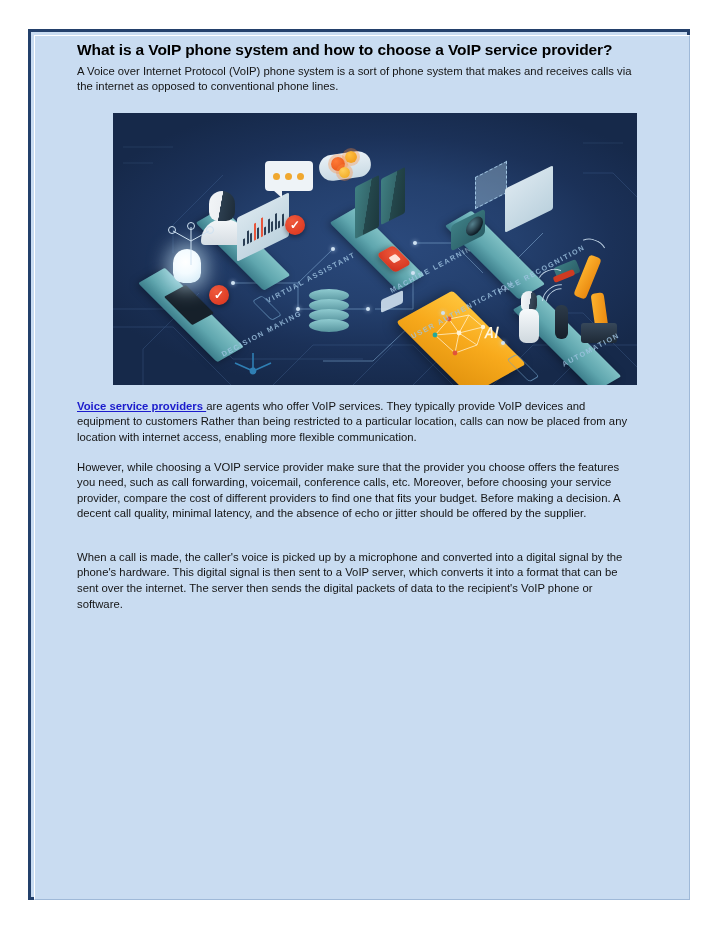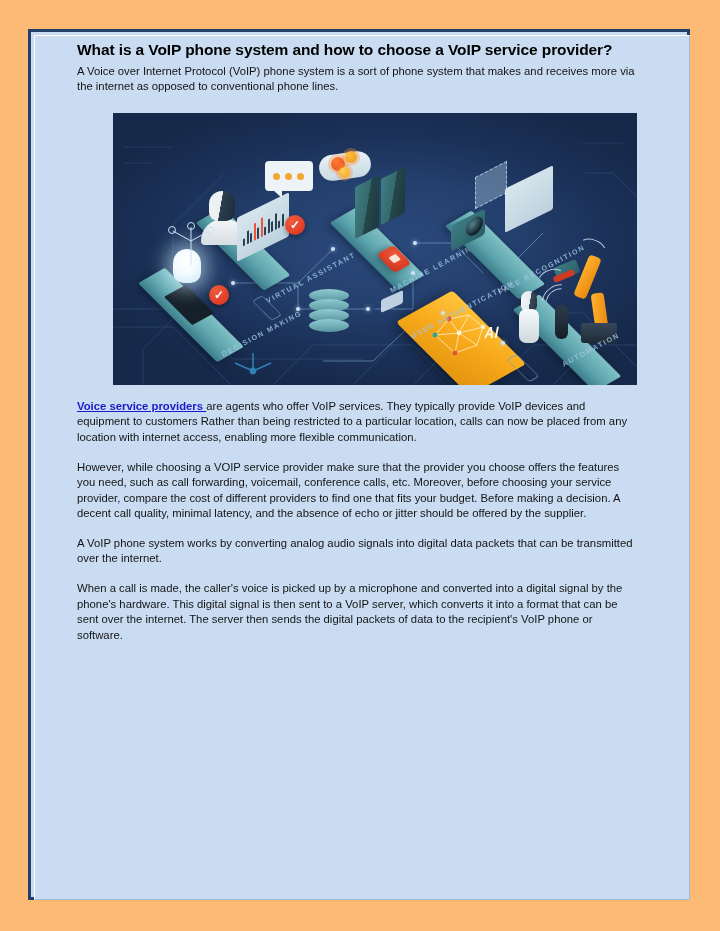--- a/index.html
+++ b/index.html
@@ -11,21 +11,21 @@
     height: 931px;
     background: #c7daf0;
     font-family: "Liberation Sans", sans-serif;
     overflow: hidden;
   }
 
   #page {
     position: relative;
     width: 720px;
     height: 931px;
-    background: #fdba74;
+    background: #ffffff;
   }
 
   
   #frame-outer {
     position: absolute;
     left: 28px;
     top: 29px;
     width: 662px;
     height: 871px;
     border: 3px solid #23406b;
@@ -328,21 +328,21 @@
 
 <div id="page">
 
   <div id="frame-outer"></div>
   <div id="frame-inner"></div>
 
   <div id="content">
 
     <h1 class="h1">What is a VoIP phone system and how to choose a VoIP service provider?</h1>
 
-    <p class="p">A Voice over Internet Protocol (VoIP) phone system is a sort of phone system that makes and receives more via the internet as opposed to conventional phone lines.</p>
+    <p class="p">A Voice over Internet Protocol (VoIP) phone system is a sort of phone system that makes and receives calls via the internet as opposed to conventional phone lines.</p>
 
     <div id="illustration">
 
       <svg class="traces" viewBox="0 0 524 272" preserveAspectRatio="none">
         <g stroke="#4a6d9e" stroke-width="0.7" fill="none" opacity="0.45">
           <path d="M0 196 L70 196 L120 246 L250 246"></path>
           <path d="M0 214 L60 214 L118 272"></path>
           <path d="M30 272 L30 236 L86 180"></path>
           <path d="M160 272 L200 232 L300 232 L340 272"></path>
           <path d="M380 272 L420 232 L524 232"></path>
@@ -491,21 +491,20 @@
 
     <p class="p"><a class="link" href="#">Voice service providers </a><span>are agents who offer VoIP services. They typically provide VoIP devices and equipment to customers Rather than being restricted to a particular location, calls can now be placed from any location with internet access, enabling more flexible communication.</span></p>
 
     <div class="gap"></div>
 
     <p class="p">However, while choosing a VOIP service provider make sure that the provider you choose offers the features you need, such as call forwarding, voicemail, conference calls, etc. Moreover, before choosing your service provider, compare the cost of different providers to find one that fits your budget. Before making a decision. A decent call quality, minimal latency, and the absence of echo or jitter should be offered by the supplier.</p>
 
     <div class="gap"></div>
 
 
-    <p class="p">A VoIP phone system works by converting analog audio signals into digital data packets that can be transmitted over the internet.</p>
 
     <div class="gap"></div>
 
     <p class="p">When a call is made, the caller's voice is picked up by a microphone and converted into a digital signal by the phone's hardware. This digital signal is then sent to a VoIP server,  which converts it into a format that can be sent over the internet. The server then sends the digital packets of data to the recipient's VoIP phone or software.</p>
 
     <div class="gap"></div>
 
 
   </div>
 </div>

